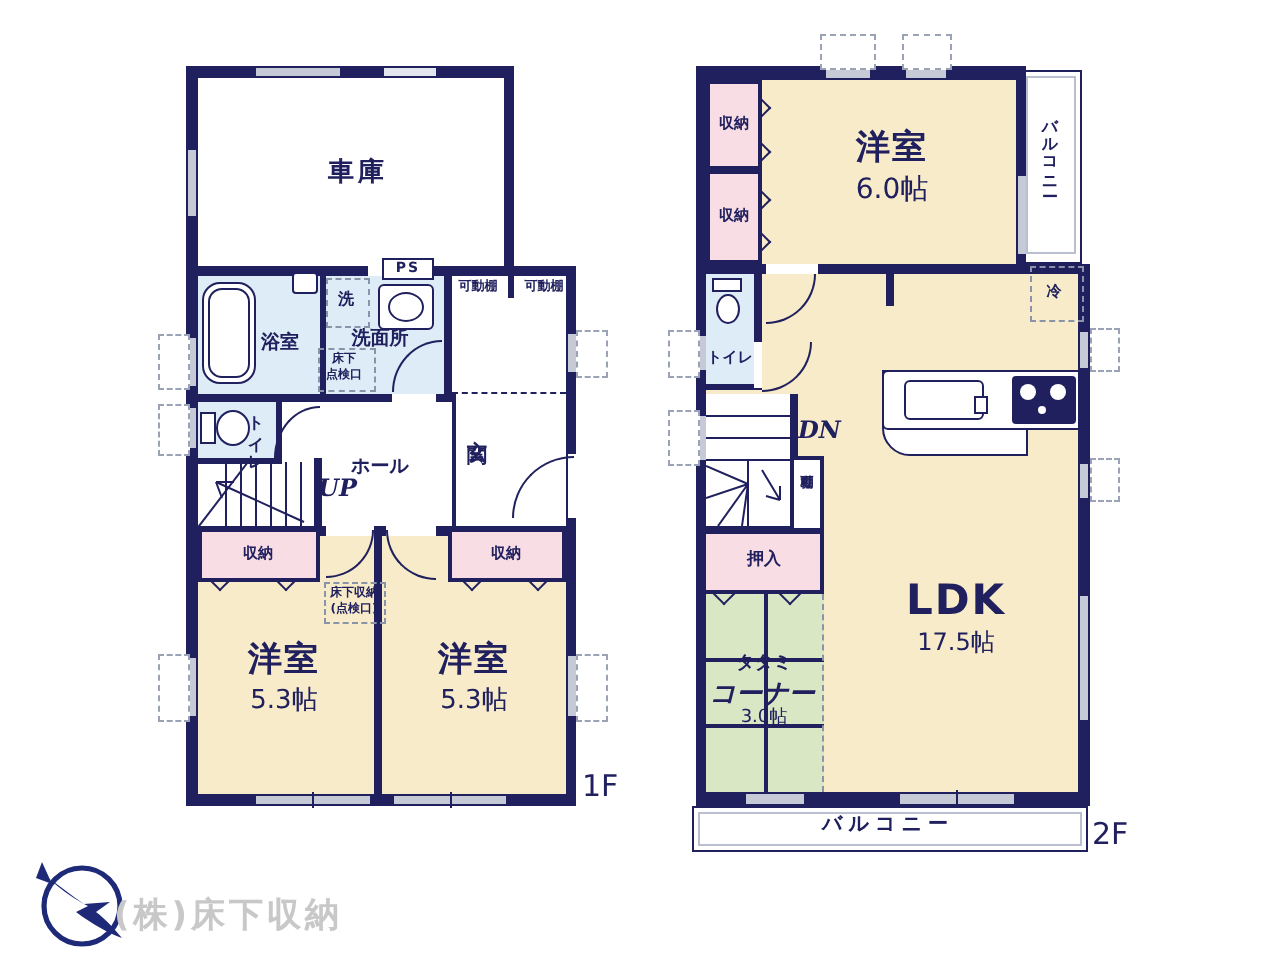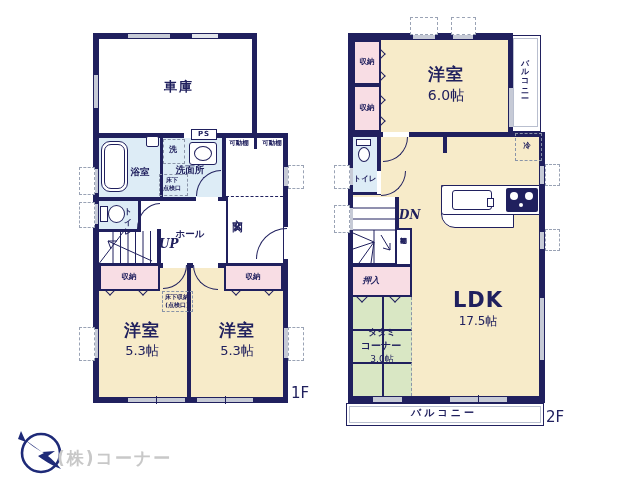--- a/index.html
+++ b/index.html
@@ -230,32 +230,32 @@
 
     <div class="lbl" style="left:367px;top:58px;font-size:7.5px;">収納</div>
     <div class="lbl" style="left:367px;top:104px;font-size:7.5px;">収納</div>
     <div class="lbl" style="left:446px;top:66px;font-size:17px;letter-spacing:1px;">洋室</div>
     <div class="lbl" style="left:446px;top:88px;font-size:14px;font-weight:400;">6.0帖</div>
     <div class="lbl-l vt" style="left:520px;top:53px;font-size:8px;letter-spacing:1px;">バルコニー</div>
     <div class="lbl" style="left:365px;top:175px;font-size:7.5px;">トイレ</div>
     <div class="lbl" style="left:527px;top:142px;font-size:7.5px;">冷</div>
     <div class="lbl-l it" style="left:399px;top:209px;font-size:12px;">DN</div>
     <div class="lbl-l vt" style="left:400px;top:232px;font-size:6.5px;">可動棚</div>
-    <div class="lbl" style="left:371px;top:276px;font-size:8.5px;font-style:italic;">押入</div>
+    <div class="lbl" style="left:382px;top:276px;font-size:8.5px;">押入</div>
     <div class="lbl" style="left:382px;top:328px;font-size:9px;">タタミ</div>
-    <div class="lbl" style="left:381px;top:341px;font-size:10px;">コーナー</div>
+    <div class="lbl" style="left:381px;top:341px;font-size:13px;font-style:italic;">コーナー</div>
     <div class="lbl" style="left:382px;top:355px;font-size:9px;font-weight:400;">3.0帖</div>
     <div class="lbl" style="left:478px;top:290px;font-size:21px;letter-spacing:1px;">LDK</div>
     <div class="lbl" style="left:478px;top:315px;font-size:12px;font-weight:400;">17.5帖</div>
     <div class="lbl" style="left:444px;top:408px;font-size:10px;letter-spacing:3px;">バルコニー</div>
     <div class="lbl-l" style="left:546px;top:410px;font-size:15px;font-weight:400;">2F</div>
   </div>
 
   <div>
     <svg class="abs" style="left:14px;top:426px;" width="52" height="52" viewBox="0 0 52 52">
       <circle cx="27" cy="27" r="19" fill="none" stroke="#1e2a78" stroke-width="2.6"></circle>
       <path d="M7 5 L12 16 L4 13 Z" fill="#1e2a78"></path>
       <path d="M10 13 C18 20 24 24 30 27 L24 30 C32 36 41 41 47 43 C42 37 38 33 34 30 L41 25 L28 26 C22 22 16 17 10 13 Z" fill="#1e2a78"></path>
     </svg>
-    <div class="lbl-l" style="left:57px;top:450px;font-size:17px;letter-spacing:2px;color:#c8c8c8;font-weight:600;">(株)コーナー</div>
+    <div class="lbl-l" style="left:57px;top:450px;font-size:17px;letter-spacing:2px;color:#c8c8c8;font-weight:600;">(株)床下収納</div>
   </div>
 
 </div>
 
 </body></html>

